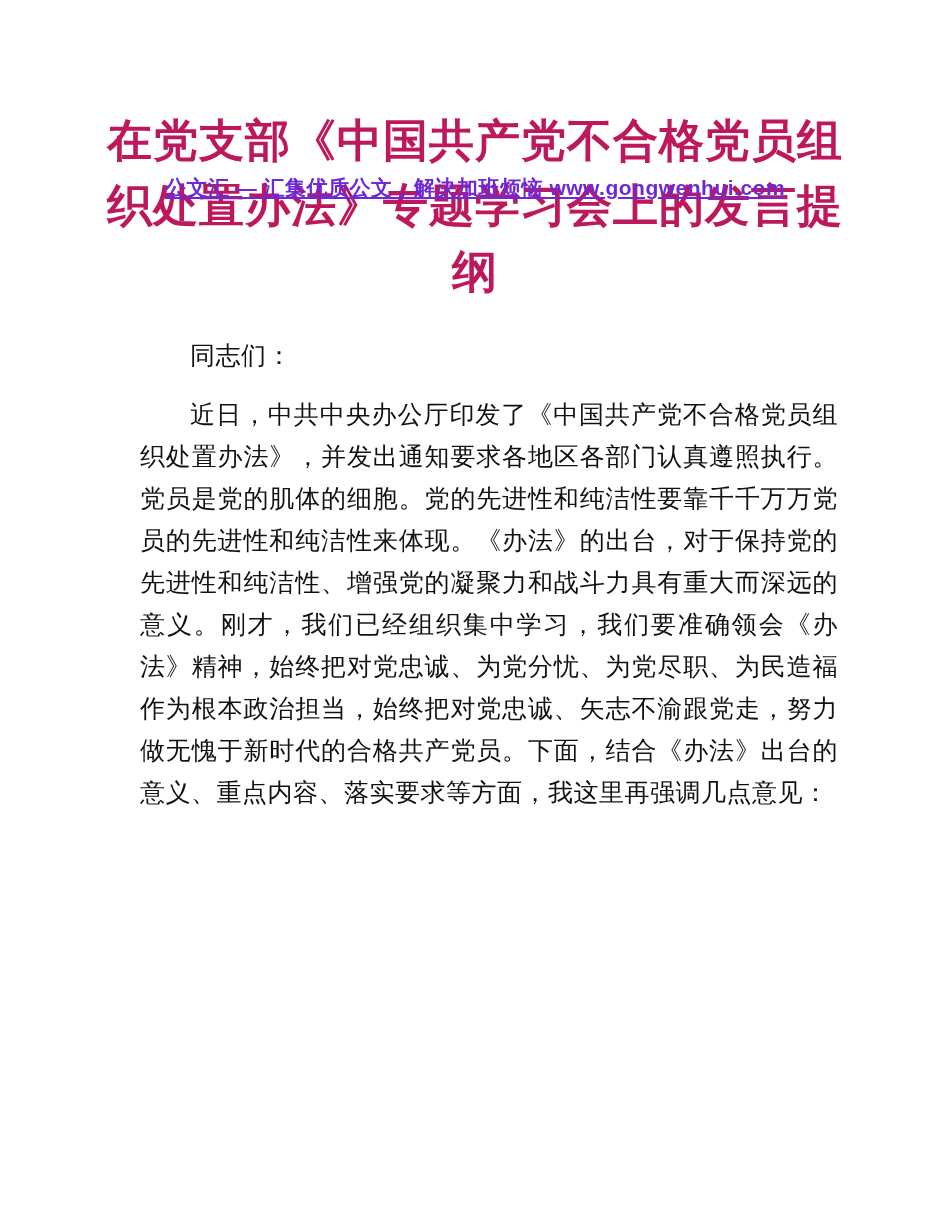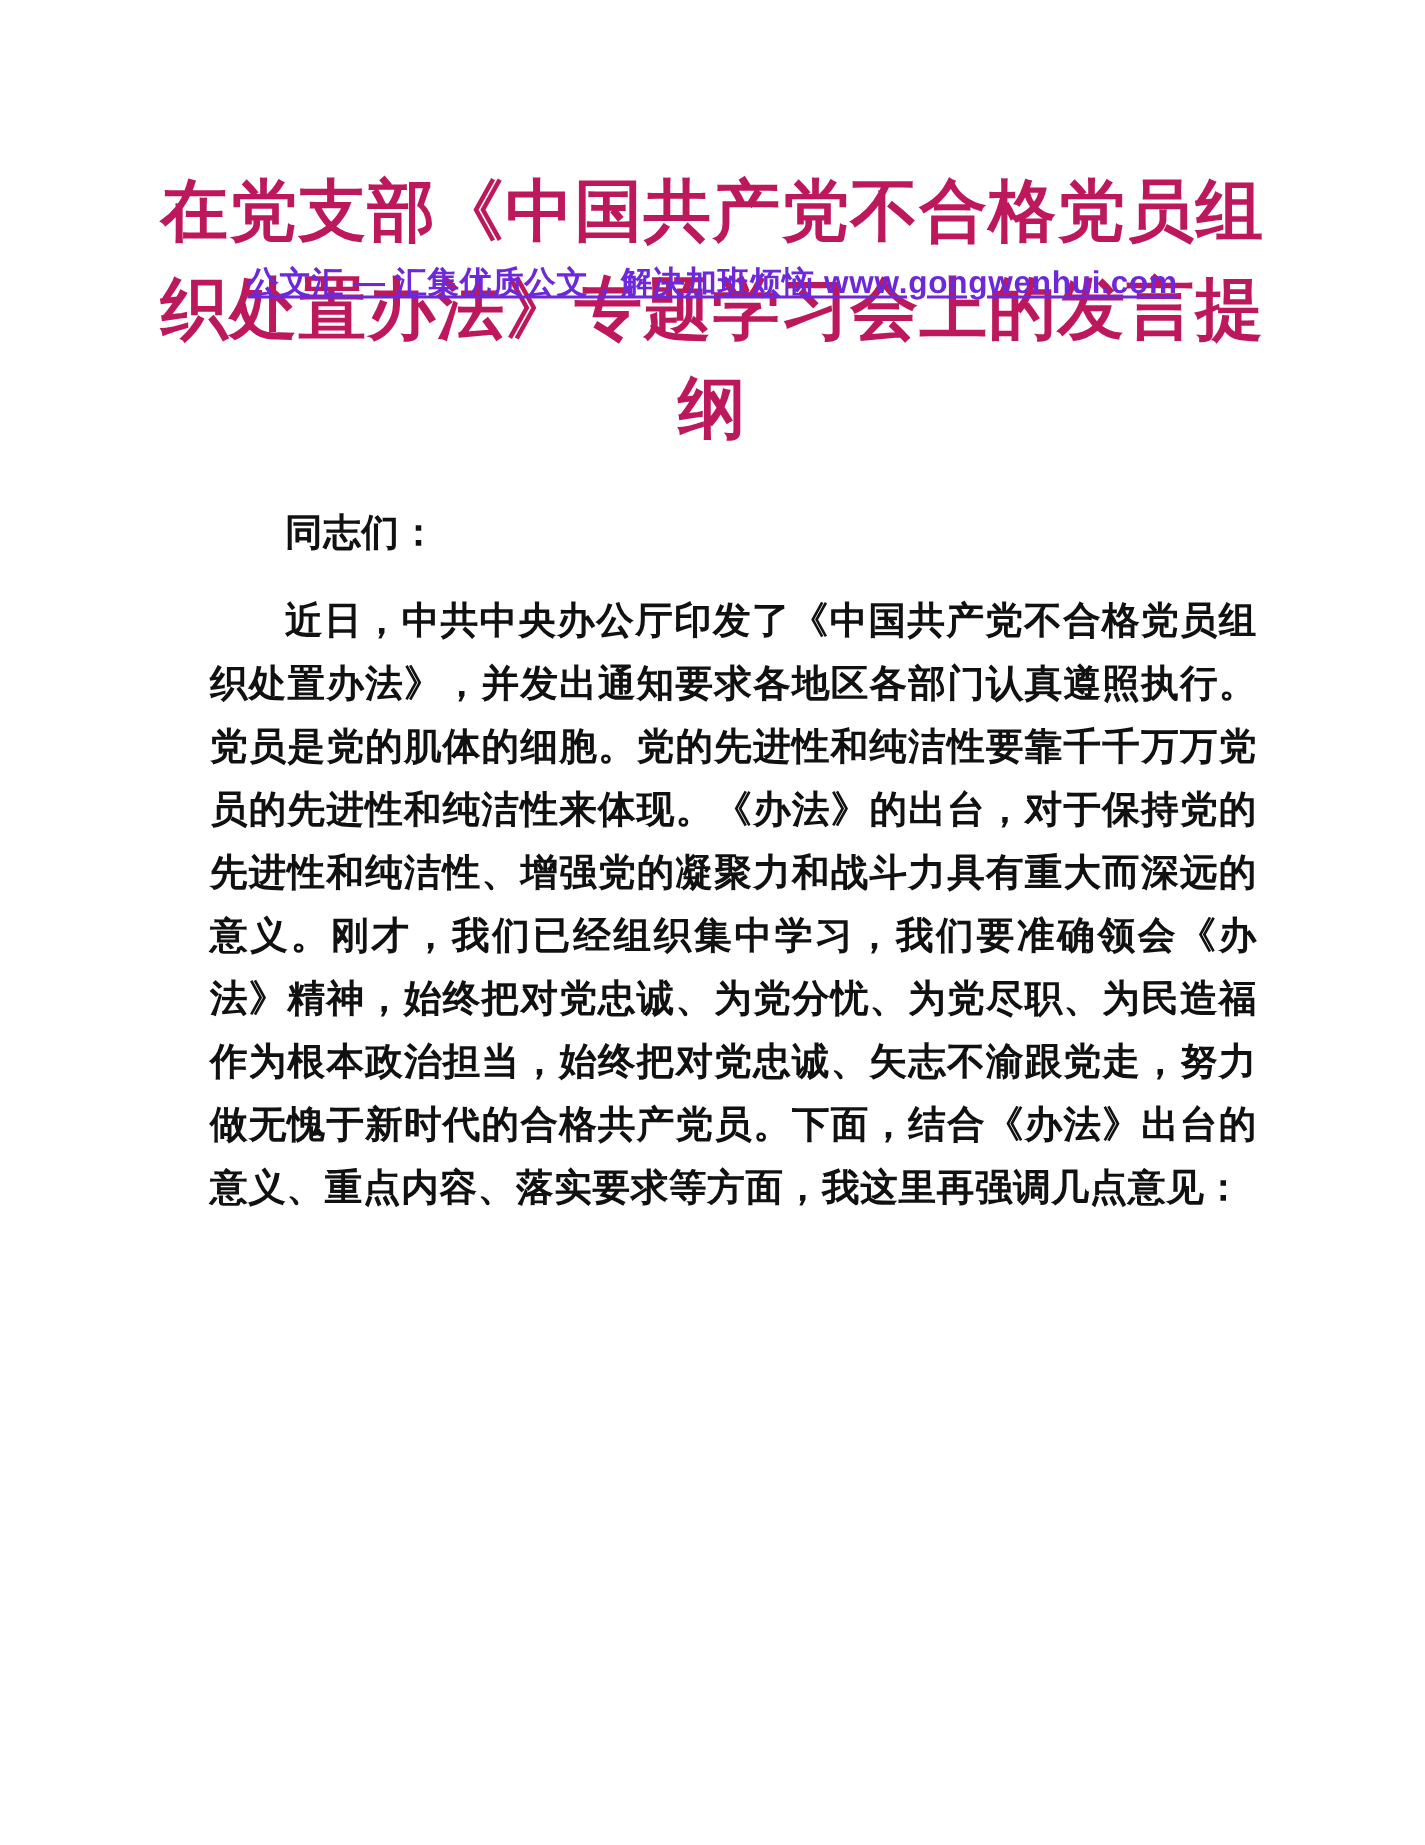--- a/index.html
+++ b/index.html
@@ -37,21 +37,21 @@
     font-size: 45px;
     font-weight: 700;
     text-align: center;
     line-height: 1.45;
     letter-spacing: 1px;
   }
   .doc-body {
     margin: 30px 112px 0 140px;
     color: #111111;
     font-size: 25px;
-    font-weight: 700;
+    font-weight: 400;
     line-height: 42px;
     text-align: justify;
     letter-spacing: 0.5px;
   }
   .doc-body p {
     text-indent: 2em;
     margin: 0 0 17px 0;
   }
 </style>
 </head>

